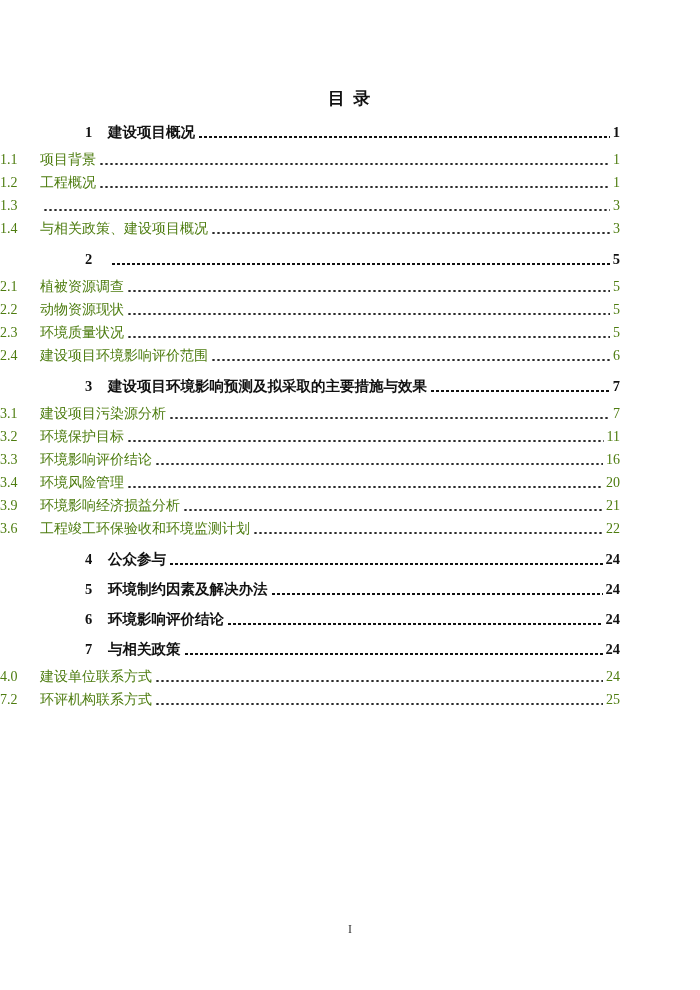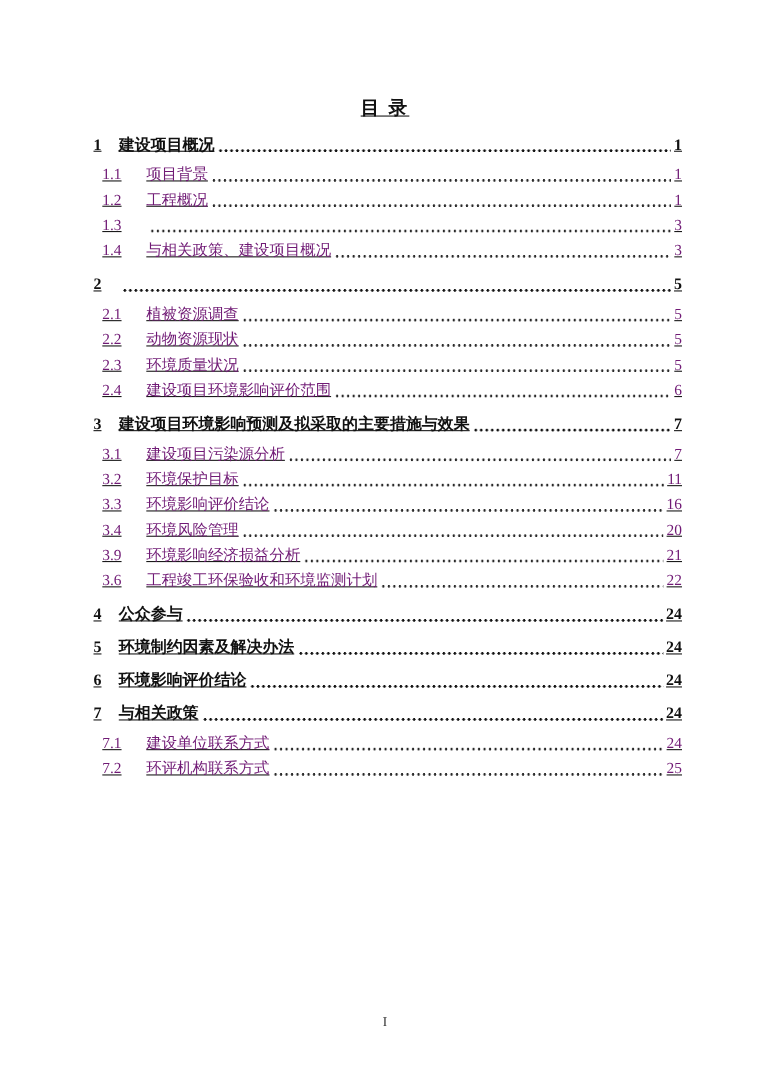--- a/index.html
+++ b/index.html
@@ -12,21 +12,20 @@
     height: 990px;
     position: relative;
     font-family: "Liberation Serif", "DejaVu Serif", serif;
     color: #1a1a1a;
     overflow: hidden;
   }
   .doc-page {
     position: absolute;
     inset: 0;
     background: #ffffff;
-    text-decoration: underline;
   }
   .doc-title {
     padding-top: 90px;
     text-align: center;
     font-size: 17px;
     font-weight: bold;
     letter-spacing: 2px;
     line-height: 18px;
     color: #111111;
   }
@@ -42,25 +41,24 @@
     margin-left: 85px;
     margin-top: 9px;
     margin-bottom: 5px;
     height: 21px;
     line-height: 21px;
     font-weight: bold;
     font-size: 14.5px;
     color: #111111;
   }
   .toc-row.l2 {
-    margin-left: 93px;
     height: 23px;
     line-height: 23px;
     font-size: 14px;
-    color: #701a75;
+    color: #4d7c0f;
   }
   .toc-row .num {
     flex: 0 0 auto;
     display: inline-block;
   }
   .toc-row.l1 .num { width: 23px; }
   .toc-row.l2 .num { width: 40px; }
   .toc-row .entry-title {
     flex: 0 0 auto;
   }
@@ -219,21 +217,21 @@
     <div class="leader"></div>
     <span class="page-num">24</span>
   </div>
       <div class="toc-row l1">
     <span class="num">7</span>
     <span class="entry-title">与相关政策</span>
     <div class="leader"></div>
     <span class="page-num">24</span>
   </div>
       <div class="toc-row l2">
-    <span class="num">7.1</span>
+    <span class="num">4.0</span>
     <span class="entry-title">建设单位联系方式</span>
     <div class="leader"></div>
     <span class="page-num">24</span>
   </div>
       <div class="toc-row l2">
     <span class="num">7.2</span>
     <span class="entry-title">环评机构联系方式</span>
     <div class="leader"></div>
     <span class="page-num">25</span>
   </div>

